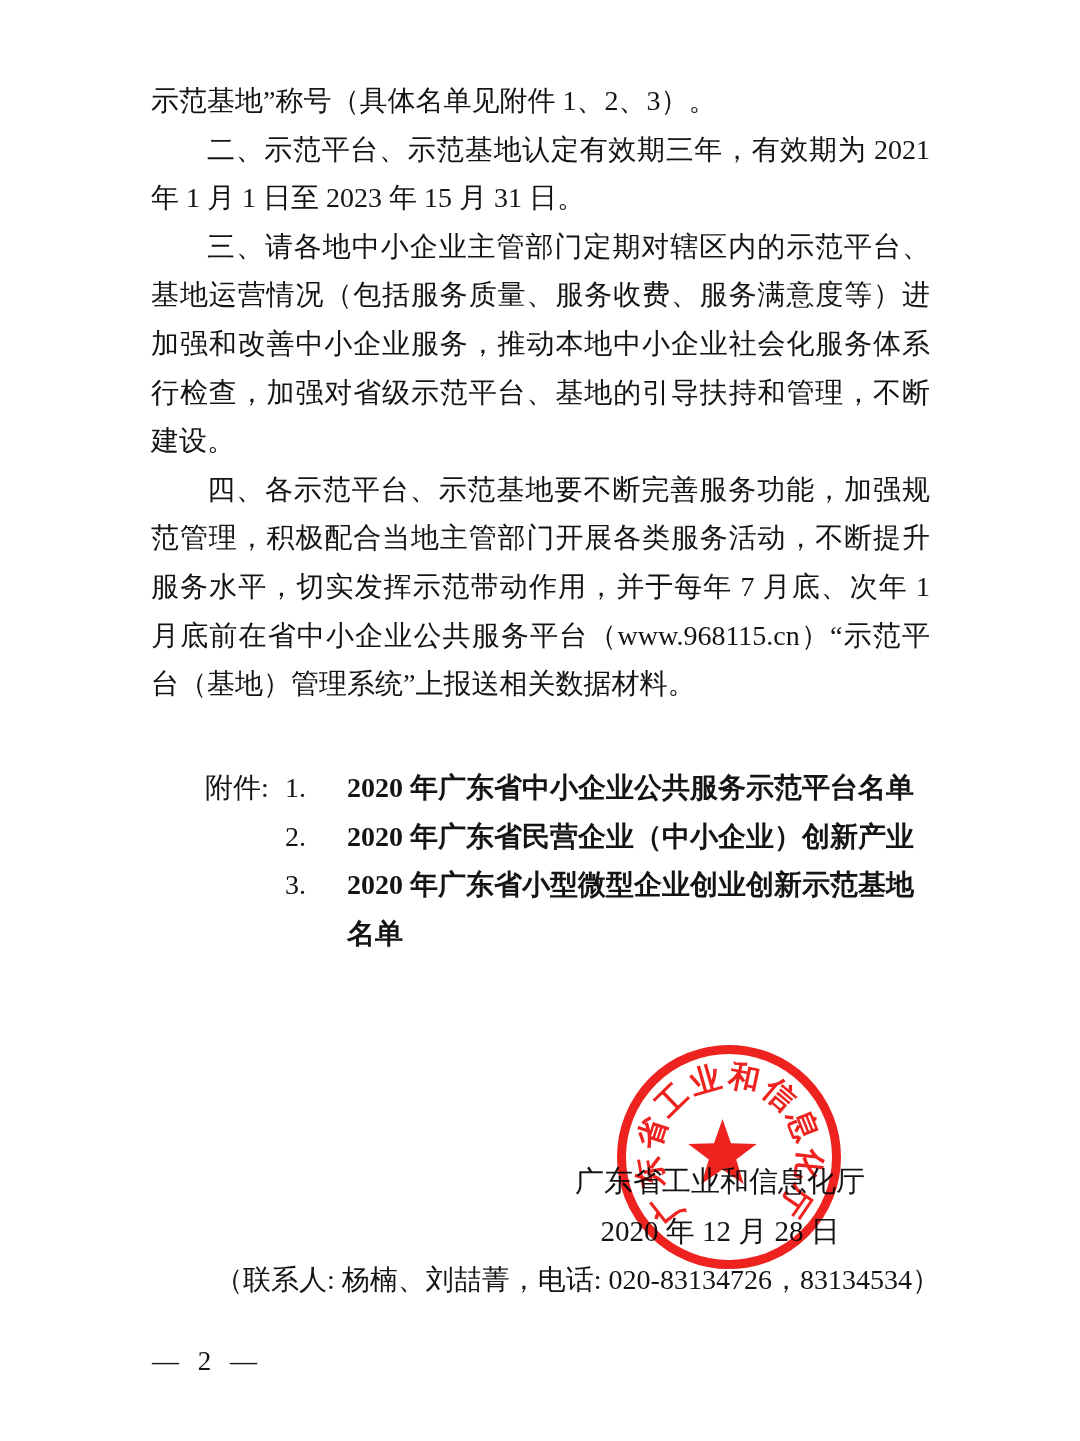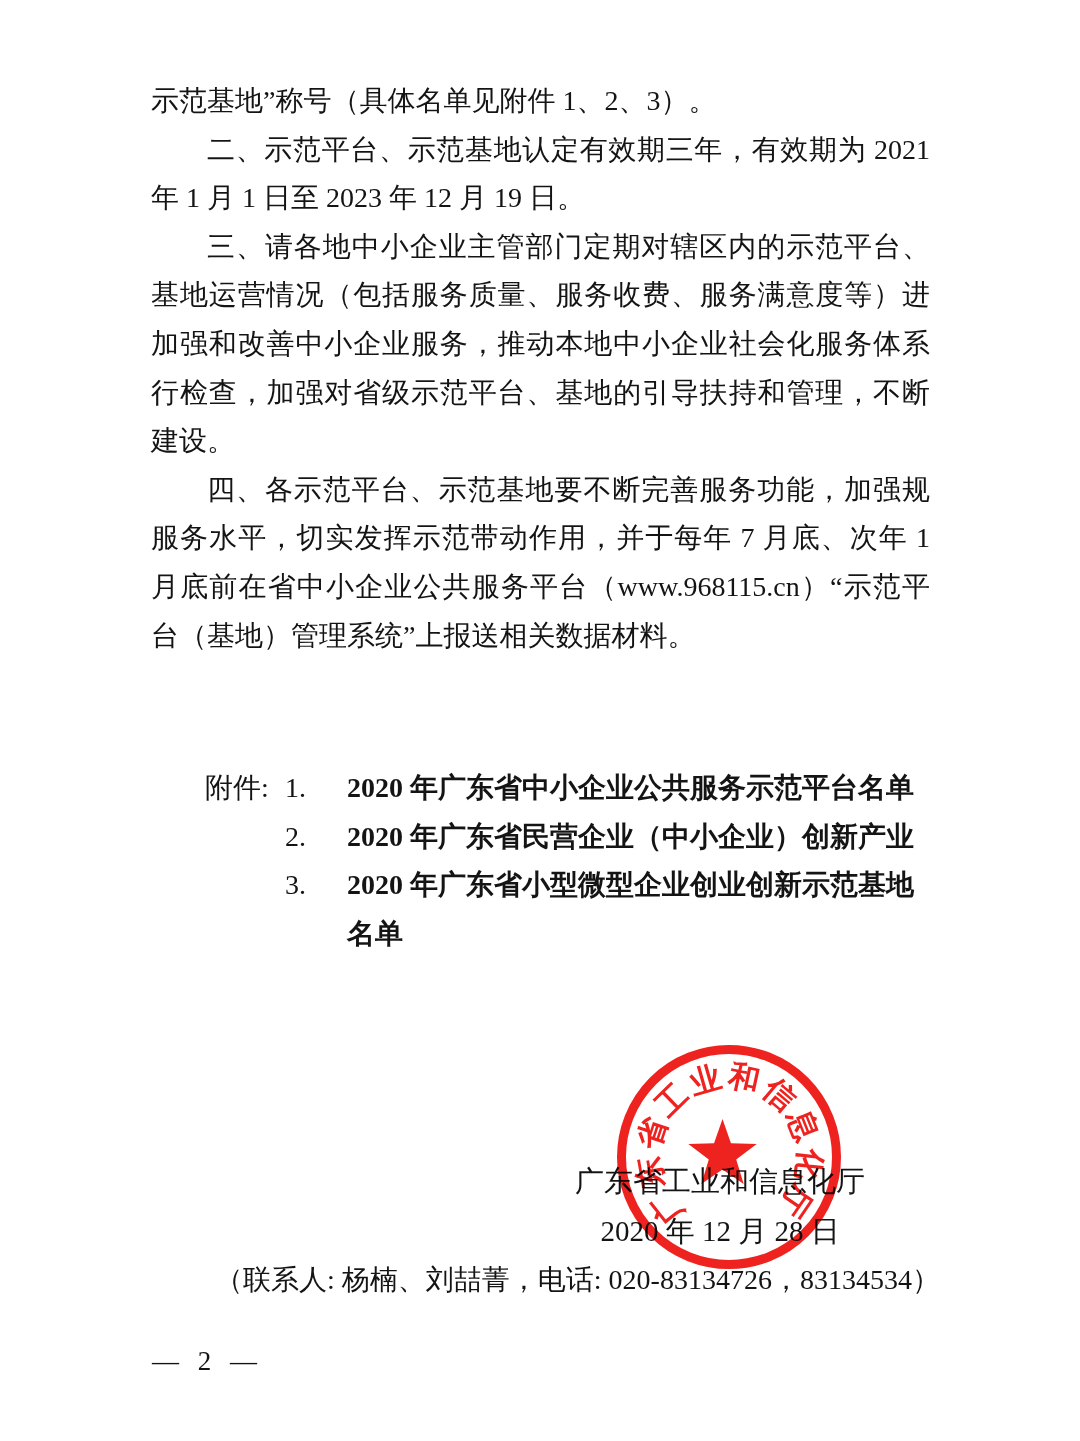--- a/index.html
+++ b/index.html
@@ -87,27 +87,28 @@
   }
 </style>
 </head>
 <body>
 
 <div class="page">
 
   <div class="body-text">
     <div class="line">示范基地”称号（具体名单见附件 1、2、3）。</div>
     <div class="line fill indent">二、示范平台、示范基地认定有效期三年，有效期为 2021</div>
-    <div class="line">年 1 月 1 日至 2023 年 12 月 19 日。</div>
+    <div class="line">年 1 月 1 日至 2023 年 15 月 31 日。</div>
     <div class="line fill indent">三、请各地中小企业主管部门定期对辖区内的示范平台、</div>
     <div class="line fill">基地运营情况（包括服务质量、服务收费、服务满意度等）进</div>
     <div class="line fill">加强和改善中小企业服务，推动本地中小企业社会化服务体系</div>
     <div class="line fill">行检查，加强对省级示范平台、基地的引导扶持和管理，不断</div>
     <div class="line">建设。</div>
     <div class="line fill indent">四、各示范平台、示范基地要不断完善服务功能，加强规</div>
+    <div class="line fill">范管理，积极配合当地主管部门开展各类服务活动，不断提升</div>
     <div class="line fill">服务水平，切实发挥示范带动作用，并于每年 7 月底、次年 1</div>
     <div class="line fill">月底前在省中小企业公共服务平台（www.968115.cn）“示范平</div>
     <div class="line">台（基地）管理系统”上报送相关数据材料。</div>
   </div>
 
   <div class="attachments">
     <div class="att-row">
       <span class="att-prefix">附件:</span>
       <span class="att-num">1.</span>
       <div class="att-lines">

